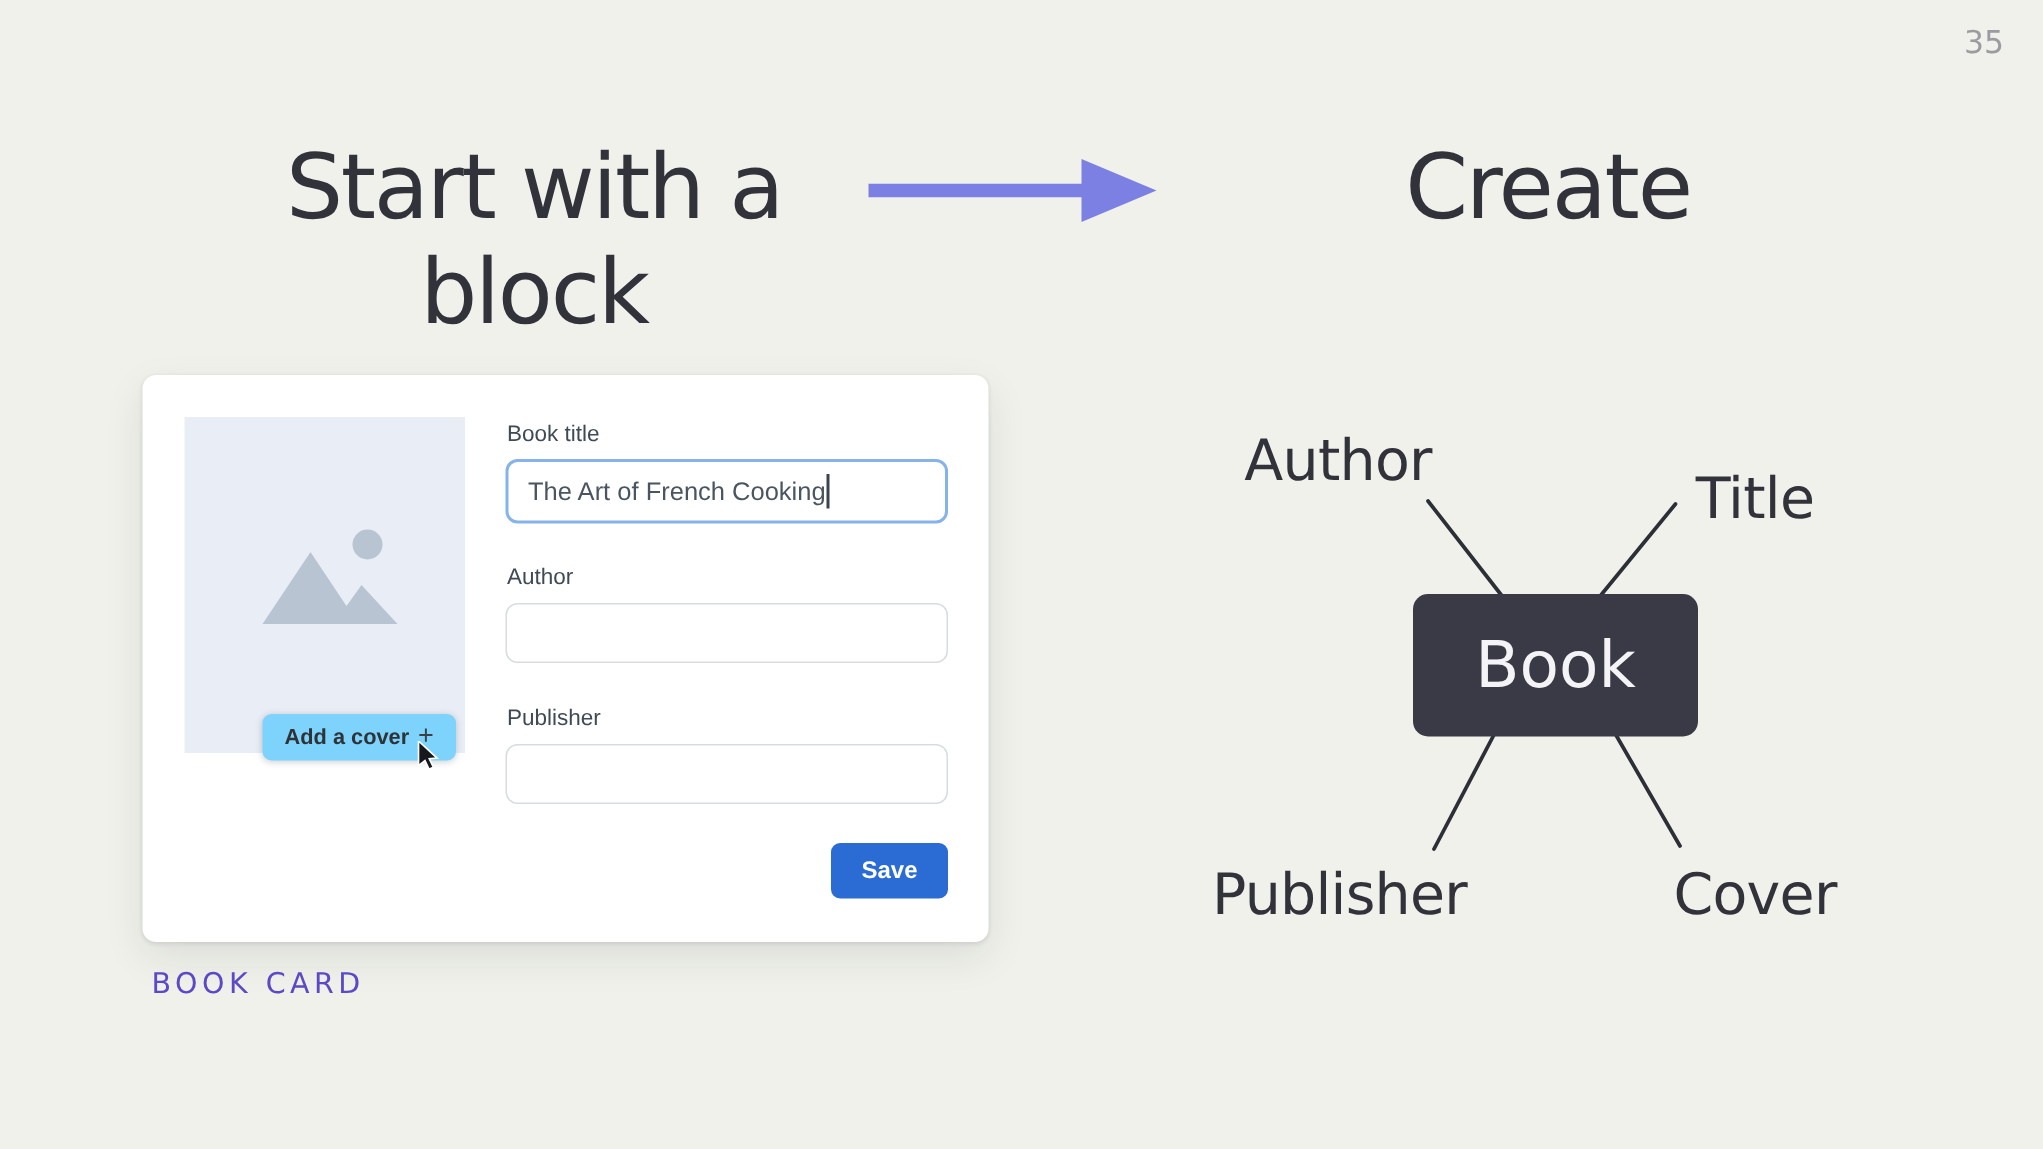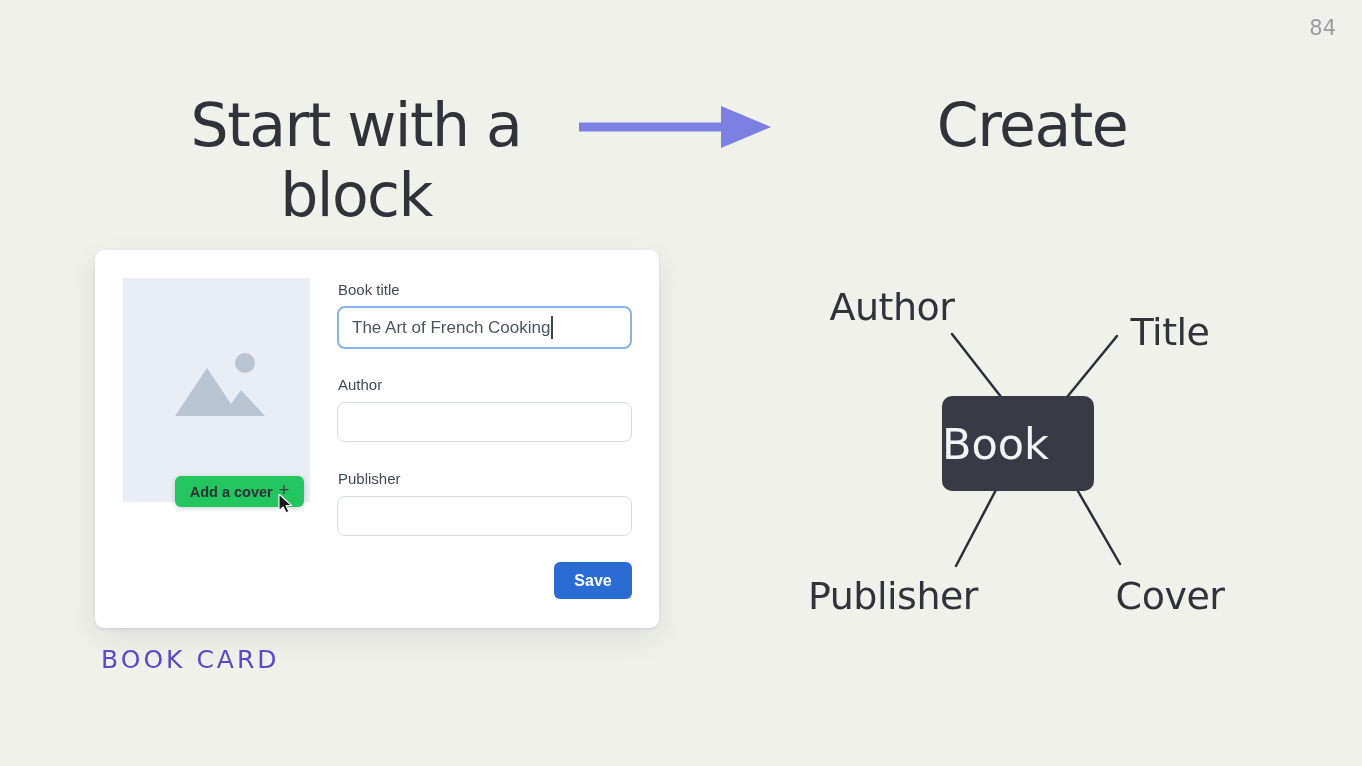--- a/index.html
+++ b/index.html
@@ -38,21 +38,21 @@
     background:#ffffff; border-radius:9px;
     box-shadow:0 1px 3px rgba(20,30,50,.10), 0 10px 28px rgba(20,30,50,.09);
   }
   .cover-placeholder {
     position:absolute; left:28px; top:28px; width:187px; height:224px;
     background:#e9eef6;
   }
   .mountain-icon { position:absolute; left:50px; top:72px; }
   .add-cover-btn {
     position:absolute; left:52px; top:198px; width:129px; height:31px;
-    background:#22c55e; border:none; border-radius:6px;
+    background:#7dd3fc; border:none; border-radius:6px;
     box-shadow:0 1px 5px rgba(20,30,50,.22);
     font-family:"Liberation Sans", sans-serif;
     font-size:14.5px; font-weight:700; color:#2e3338;
     display:flex; align-items:center; justify-content:center; gap:6px;
     cursor:pointer;
   }
   .add-cover-btn .plus { font-weight:400; font-size:18px; color:#3a4047; margin-top:-2px; }
   .pointer-cursor-svg { position:absolute; left:155px; top:216px; }
 
   .form-col { position:absolute; left:242px; top:0; width:295px; height:100%; }
@@ -80,48 +80,48 @@
   .save-btn {
     position:absolute; left:459px; top:312px; width:78px; height:37px;
     background:#2b6cd4; border:none; border-radius:6px;
     color:#ffffff; font-size:16px; font-weight:700;
     font-family:"Liberation Sans", sans-serif; cursor:pointer;
   }
 
   .card-caption {
     top:645px; left:101px;
     font-family:"DejaVu Sans", sans-serif;
-    font-size:25px; letter-spacing:3px; color:#5b49c6; font-weight:500;
+    font-size:19px; letter-spacing:3px; color:#5b49c6; font-weight:500;
   }
 
   
   .diagram-lines { top:0; left:0; pointer-events:none; }
   .diagram-label {
     font-family:"DejaVu Sans", sans-serif;
     font-size:38px; letter-spacing:-0.5px; color:#32323b;
     transform:translateX(-50%); white-space:nowrap;
   }
   .node-author    { top:285px; left:892px; }
   .node-title     { top:282px; left:1170px;margin-top:28px; }
   .node-publisher { top:574px; left:893px; }
   .node-cover     { top:574px; left:1170px; }
   .book-box {
-    top:396px; left:942px; width:152px; height:95px;
+    top:396px; left:942px; width:190px; height:95px;
     background:#3a3a47; border-radius:10px;
-    display:flex; align-items:center; justify-content:flex-start;
+    display:flex; align-items:center; justify-content:center;
   }
   .book-box-label {
     font-family:"DejaVu Sans", sans-serif;
     font-size:43px; color:#f4f4f6; letter-spacing:0;
   }
 </style>
 </head>
 <body>
 
-<div class="abs page-number">84</div>
+<div class="abs page-number">35</div>
 
 <div class="abs heading heading-left">
   <div>Start with a</div>
   <div>block</div>
 </div>
 
 <svg class="abs arrow-svg" width="200" height="48" viewBox="0 0 200 48">
   <line x1="4" y1="24" x2="150" y2="24" stroke="#7c80e2" stroke-width="9"></line>
   <polygon points="146,3 196,24 146,45" fill="#7c80e2"></polygon>
 </svg>

